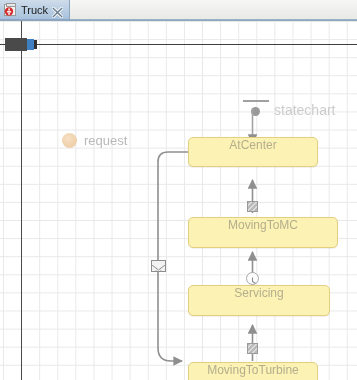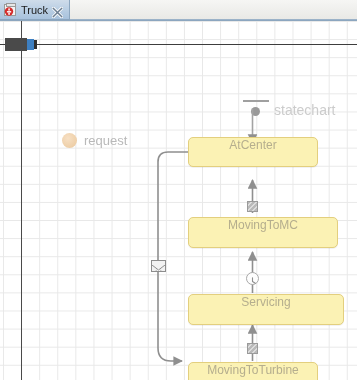--- a/index.html
+++ b/index.html
@@ -321,21 +321,21 @@
     </div>
 
     <div class="state" style="left:188px; top:116px; width:130px; height:30px;">
       <span class="state-label">AtCenter</span>
     </div>
 
     <div class="state" style="left:188px; top:196px; width:150px; height:31px;">
       <span class="state-label">MovingToMC</span>
     </div>
 
-    <div class="state" style="left:188px; top:273px; width:156px; height:31px;">
+    <div class="state" style="left:188px; top:264px; width:142px; height:31px;">
       <span class="state-label">Servicing</span>
     </div>
 
     <div class="state" style="left:188px; top:341px; width:130px; height:30px;">
       <span class="state-label">MovingToTurbine</span>
     </div>
 
   </div>
 </div>
 

